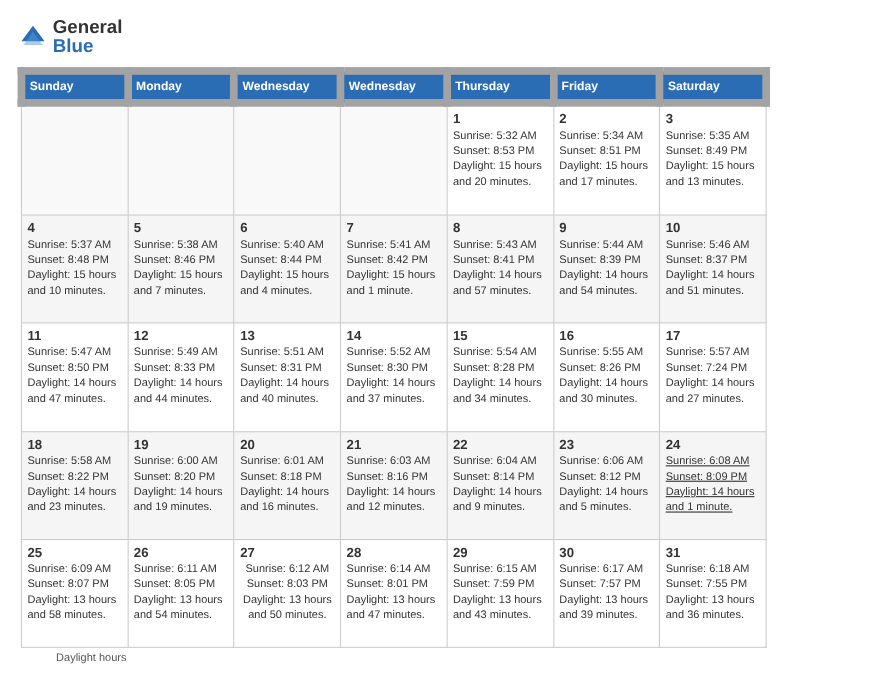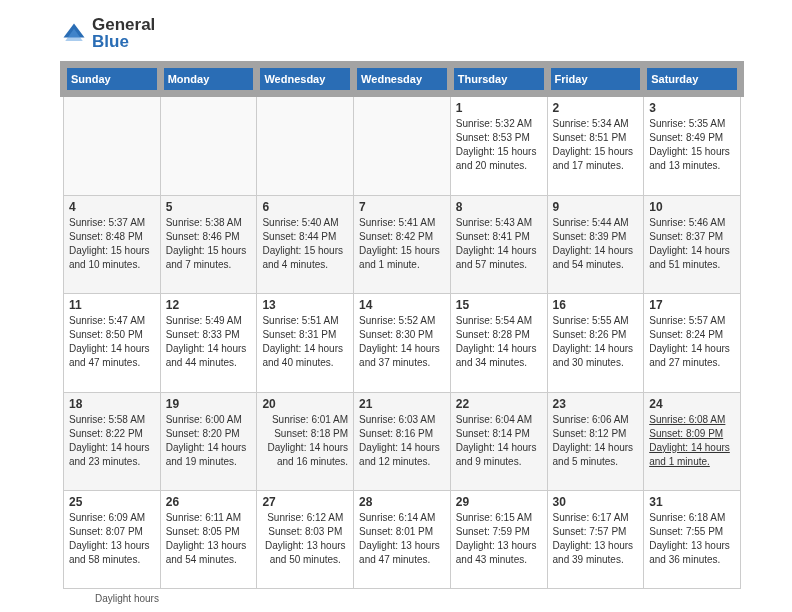--- a/index.html
+++ b/index.html
@@ -9,21 +9,20 @@
       width: 792px;
       height: 612px;
       overflow: hidden;
     }
     .page {
       width: 716px;
       height: 612px;
       padding: 16px 16px 8px 16px;
       display: flex;
       flex-direction: column;
-      margin-left: 44px;
     }
     .header {
       display: flex;
       justify-content: space-between;
       align-items: flex-start;
       margin-bottom: 10px;
     }
     .logo {
       display: flex;
       align-items: center;
@@ -246,21 +245,21 @@
           <td>
             <span class="day-num">16</span>
             <div class="day-info" style="white-space: pre-line;">Sunrise: 5:55 AM
 Sunset: 8:26 PM
 Daylight: 14 hours
 and 30 minutes.</div>
           </td>
           <td>
             <span class="day-num">17</span>
             <div class="day-info" style="white-space: pre-line;">Sunrise: 5:57 AM
-Sunset: 8:24 PM
+Sunset: 7:24 PM
 Daylight: 14 hours
 and 27 minutes.</div>
           </td>
         </tr>
         <tr class="row-even">
           <td>
             <span class="day-num">18</span>
             <div class="day-info" style="white-space: pre-line;">Sunrise: 5:58 AM
 Sunset: 8:22 PM
 Daylight: 14 hours
@@ -268,21 +267,21 @@
           </td>
           <td>
             <span class="day-num">19</span>
             <div class="day-info" style="white-space: pre-line;">Sunrise: 6:00 AM
 Sunset: 8:20 PM
 Daylight: 14 hours
 and 19 minutes.</div>
           </td>
           <td>
             <span class="day-num">20</span>
-            <div class="day-info" style="white-space: pre-line; text-align: right;">Sunrise: 6:01 AM
+            <div class="day-info" style="white-space: pre-line;">Sunrise: 6:01 AM
 Sunset: 8:18 PM
 Daylight: 14 hours
 and 16 minutes.</div>
           </td>
           <td>
             <span class="day-num">21</span>
             <div class="day-info" style="white-space: pre-line;">Sunrise: 6:03 AM
 Sunset: 8:16 PM
 Daylight: 14 hours
 and 12 minutes.</div>

